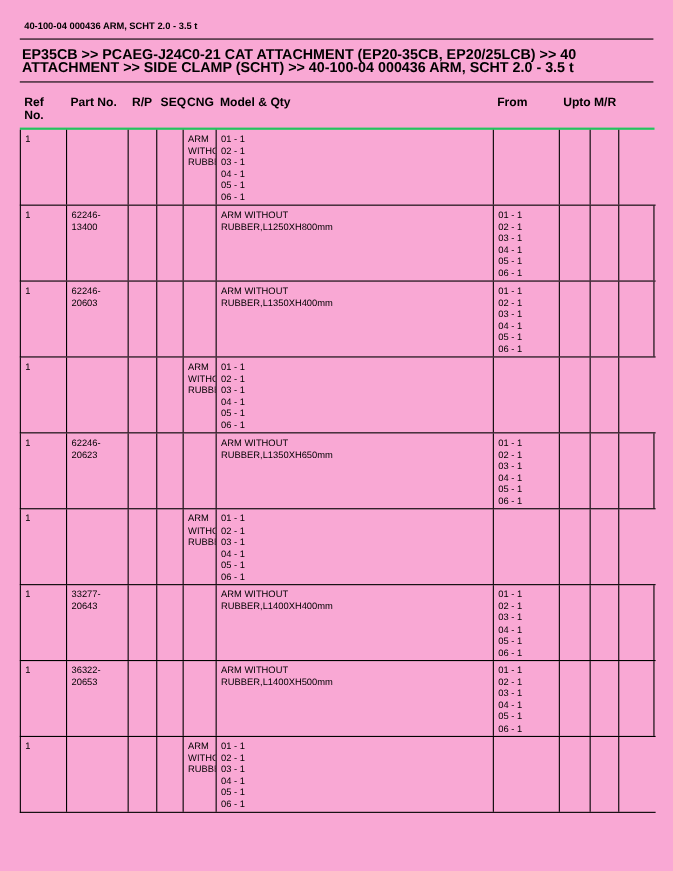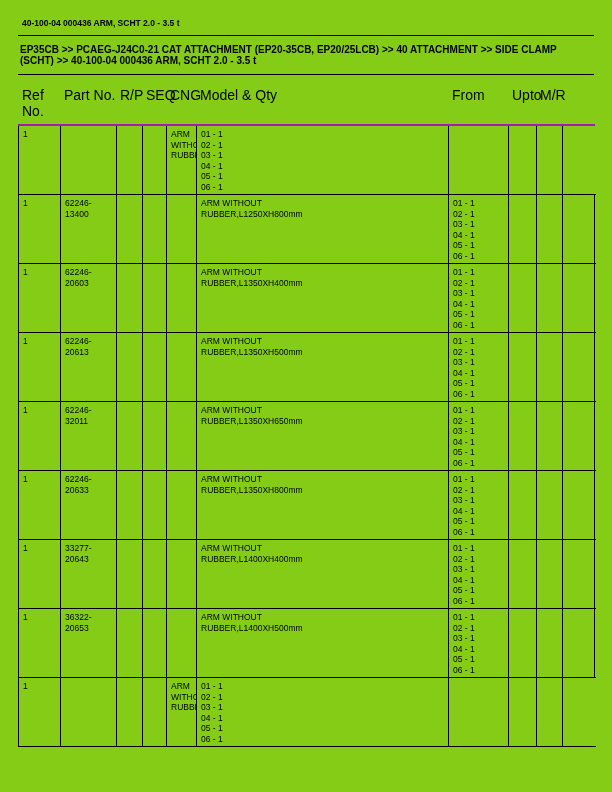--- a/index.html
+++ b/index.html
@@ -1,48 +1,48 @@
 <!DOCTYPE html>
 <html><head>
 <meta charset="utf-8">
 <style>
   html, body { margin: 0; padding: 0; background: #ffffff; }
   .page {
     width: 612px;
     height: 792px;
-    background: #84cc16;
+    background: #f9a8d4;
     color: #000000;
     font-family: "Liberation Sans", sans-serif;
     box-sizing: border-box;
     padding: 16px 18px 11px 18px;
     overflow: hidden;
   }
   .doc-title {
     font-size: 8.5px;
     font-weight: bold;
     padding: 2px 0 7px 4px;
     border-bottom: 1px solid #000;
   }
   .breadcrumb {
-    font-size: 10px;
+    font-size: 13px;
     font-weight: bold;
     line-height: 11px;
     padding: 8px 4px 8px 2px;
     border-bottom: 1px solid #000;
   }
   .grid-cols {
     display: grid;
     grid-template-columns: 42px 56px 26px 24px 30px 252px 60px 28px 26px 32px;
     width: 577px;
   }
   .thead {
-    font-weight: normal;
-    font-size: 14px;
+    font-weight: bold;
+    font-size: 11px;
     padding: 12px 0 5px 0;
-    border-bottom: 2px solid #a21caf;
+    border-bottom: 2px solid #22c55e;
   }
   .thead > div { padding-left: 4px; }
   .row {
     font-size: 8.5px;
     border-left: 1px solid #000;
     border-bottom: 1px solid #000;
   }
   .cell {
     border-right: 1px solid #000;
     padding: 3px 2px 2px 4px;
@@ -125,59 +125,57 @@
 04 - 1
 05 - 1
 06 - 1</div>
       <div class="cell"></div>
       <div class="cell"></div>
       <div class="cell"></div>
     </div>
 
     <div class="grid-cols row">
       <div class="cell">1</div>
-      <div class="cell">62246-20613</div>
       <div class="cell"></div>
       <div class="cell"></div>
       <div class="cell"></div>
       <div class="cell pre">ARM WITHOUT
 RUBBER,L1350XH500mm</div>
       <div class="cell pre">01 - 1
 02 - 1
 03 - 1
 04 - 1
 05 - 1
 06 - 1</div>
       <div class="cell"></div>
       <div class="cell"></div>
       <div class="cell"></div>
     </div>
 
     <div class="grid-cols row">
       <div class="cell">1</div>
-      <div class="cell">62246-32011</div>
+      <div class="cell">62246-20623</div>
       <div class="cell"></div>
       <div class="cell"></div>
       <div class="cell"></div>
       <div class="cell pre">ARM WITHOUT
 RUBBER,L1350XH650mm</div>
       <div class="cell pre">01 - 1
 02 - 1
 03 - 1
 04 - 1
 05 - 1
 06 - 1</div>
       <div class="cell"></div>
       <div class="cell"></div>
       <div class="cell"></div>
     </div>
 
     <div class="grid-cols row">
       <div class="cell">1</div>
-      <div class="cell">62246-20633</div>
       <div class="cell"></div>
       <div class="cell"></div>
       <div class="cell"></div>
       <div class="cell pre">ARM WITHOUT
 RUBBER,L1350XH800mm</div>
       <div class="cell pre">01 - 1
 02 - 1
 03 - 1
 04 - 1
 05 - 1

